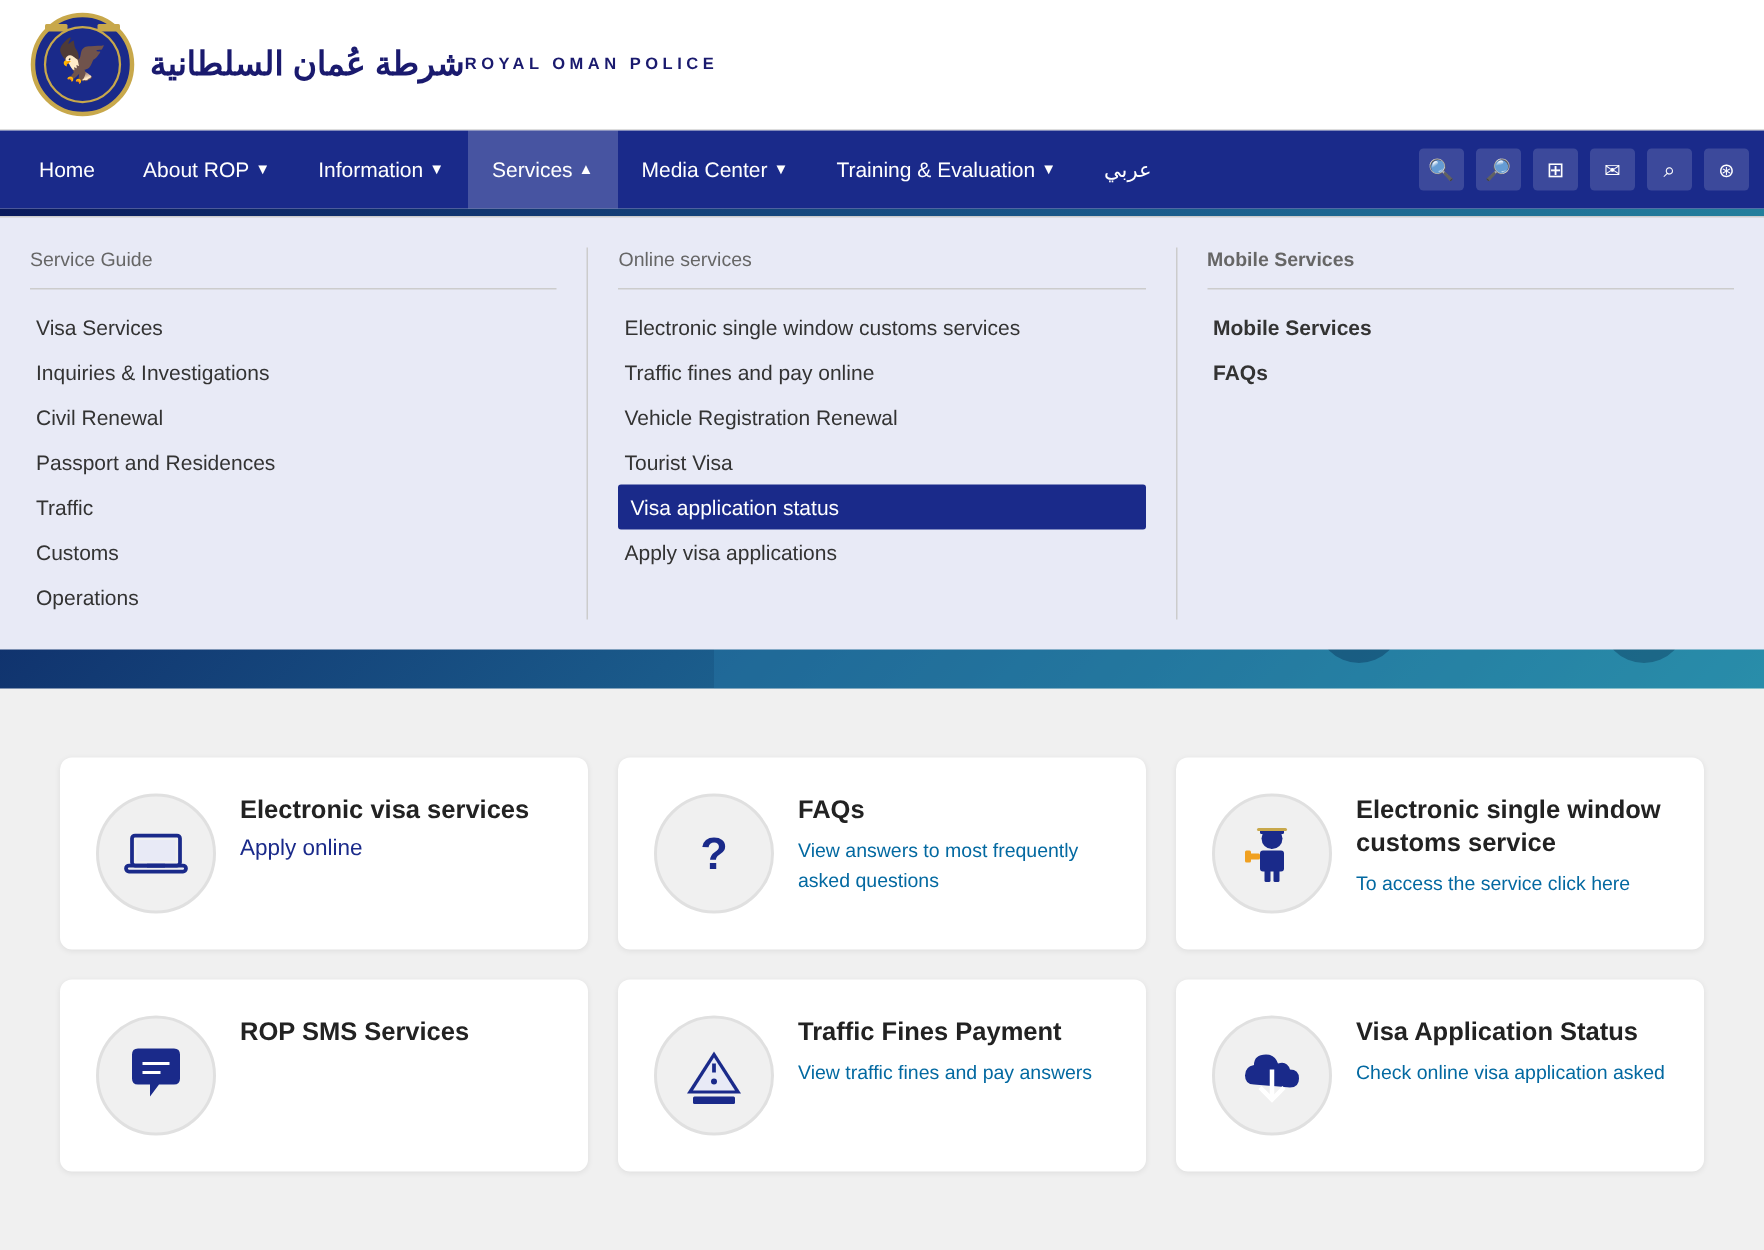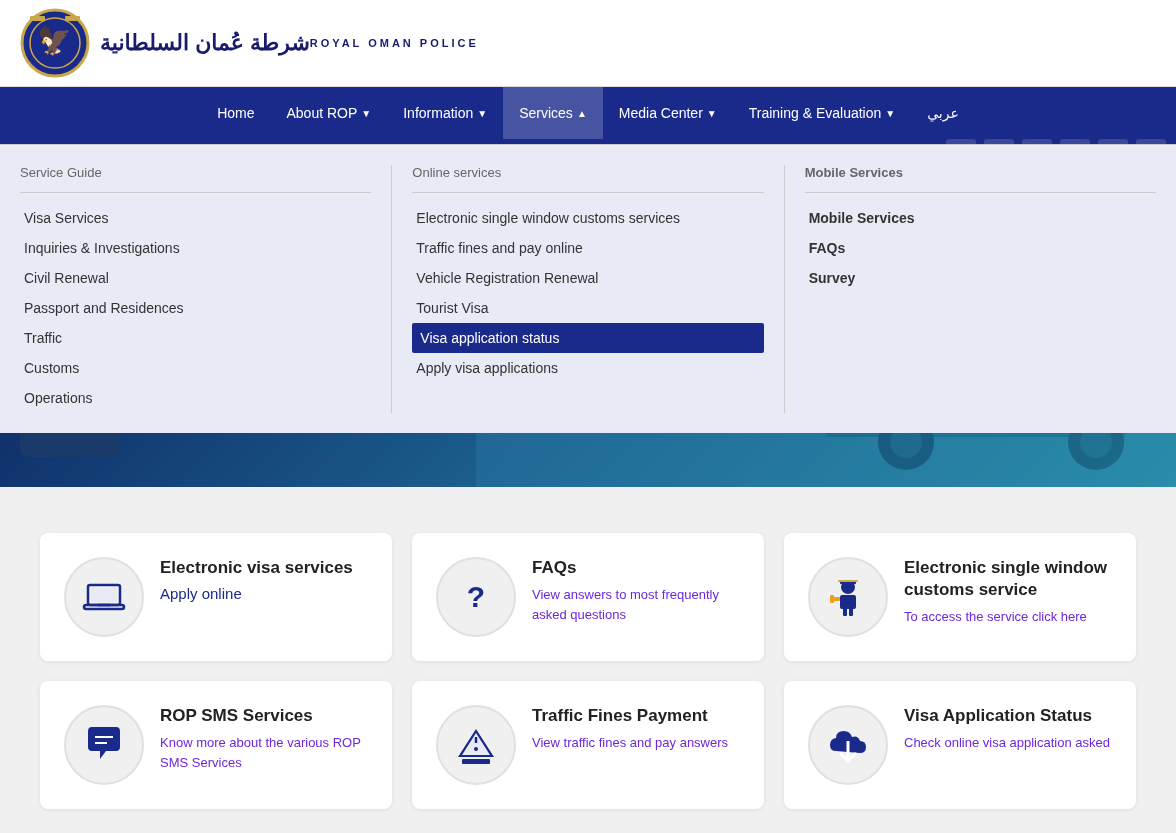--- a/index.html
+++ b/index.html
@@ -36,21 +36,20 @@
     }
 
     
     .navbar {
       background: #1a2a8a;
       display: flex;
       align-items: center;
       padding: 0 10px;
       position: relative;
       z-index: 100;
-      flex-direction: column;
     }
     .nav-items {
       display: flex;
       align-items: center;
       flex: 1;
     }
     .nav-item {
       color: white;
       padding: 18px 16px;
       font-size: 14px;
@@ -210,21 +209,21 @@
     .service-info { flex: 1; }
     .service-title {
       font-size: 17px;
       font-weight: bold;
       color: #222;
       margin-bottom: 6px;
       line-height: 1.3;
     }
     .service-desc {
       font-size: 13px;
-      color: #6d28d9;
+      color: #0369a1;
       line-height: 1.5;
     }
     .service-link {
       font-size: 15px;
       color: #1a2a8a;
       cursor: pointer;
       margin-top: 6px;
       display: block;
       font-weight: 500;
     }
@@ -296,21 +295,20 @@
       <div class="dropdown-item">Vehicle Registration Renewal</div>
       <div class="dropdown-item">Tourist Visa</div>
       <div class="dropdown-item active">Visa application status</div>
       <div class="dropdown-item">Apply visa applications</div>
     </div>
 
     <div class="dropdown-col">
       <div class="dropdown-col-header">Mobile Services</div>
       <div class="dropdown-item">Mobile Services</div>
       <div class="dropdown-item">FAQs</div>
-      <div class="dropdown-item">Survey</div>
     </div>
   </div>
 </nav>
 
 <div class="hero">
 
   <div class="hero-phone">
     <svg width="80" height="220" viewBox="0 0 80 220">
       <rect x="5" y="5" width="70" height="210" rx="8" fill="#0d2a5a" stroke="#2a5a9a" stroke-width="2"></rect>
       <rect x="10" y="25" width="60" height="160" fill="#1a4a8a"></rect>
@@ -402,21 +400,20 @@
     <div class="service-card">
       <div class="service-icon-circle">
         <svg viewBox="0 0 44 44" fill="none" xmlns="http://www.w3.org/2000/svg">
           <path d="M6 8 Q6 4 10 4 L34 4 Q38 4 38 8 L38 24 Q38 28 34 28 L24 28 L18 36 L18 28 L10 28 Q6 28 6 24 Z" fill="#1a2a8a"></path>
           <line x1="13" y1="14" x2="31" y2="14" stroke="white" stroke-width="2"></line>
           <line x1="13" y1="20" x2="25" y2="20" stroke="white" stroke-width="2"></line>
         </svg>
       </div>
       <div class="service-info">
         <div class="service-title">ROP SMS Services</div>
-        <div class="service-desc">Know more about the various ROP SMS Services</div>
       </div>
     </div>
 
     <div class="service-card">
       <div class="service-icon-circle">
         <svg viewBox="0 0 44 44" fill="none" xmlns="http://www.w3.org/2000/svg">
 
           <path d="M4 34 L22 6 L40 34 Z" fill="#1a2a8a"></path>
           <path d="M8 32 L22 10 L36 32 Z" fill="#e8eaf6"></path>
 

